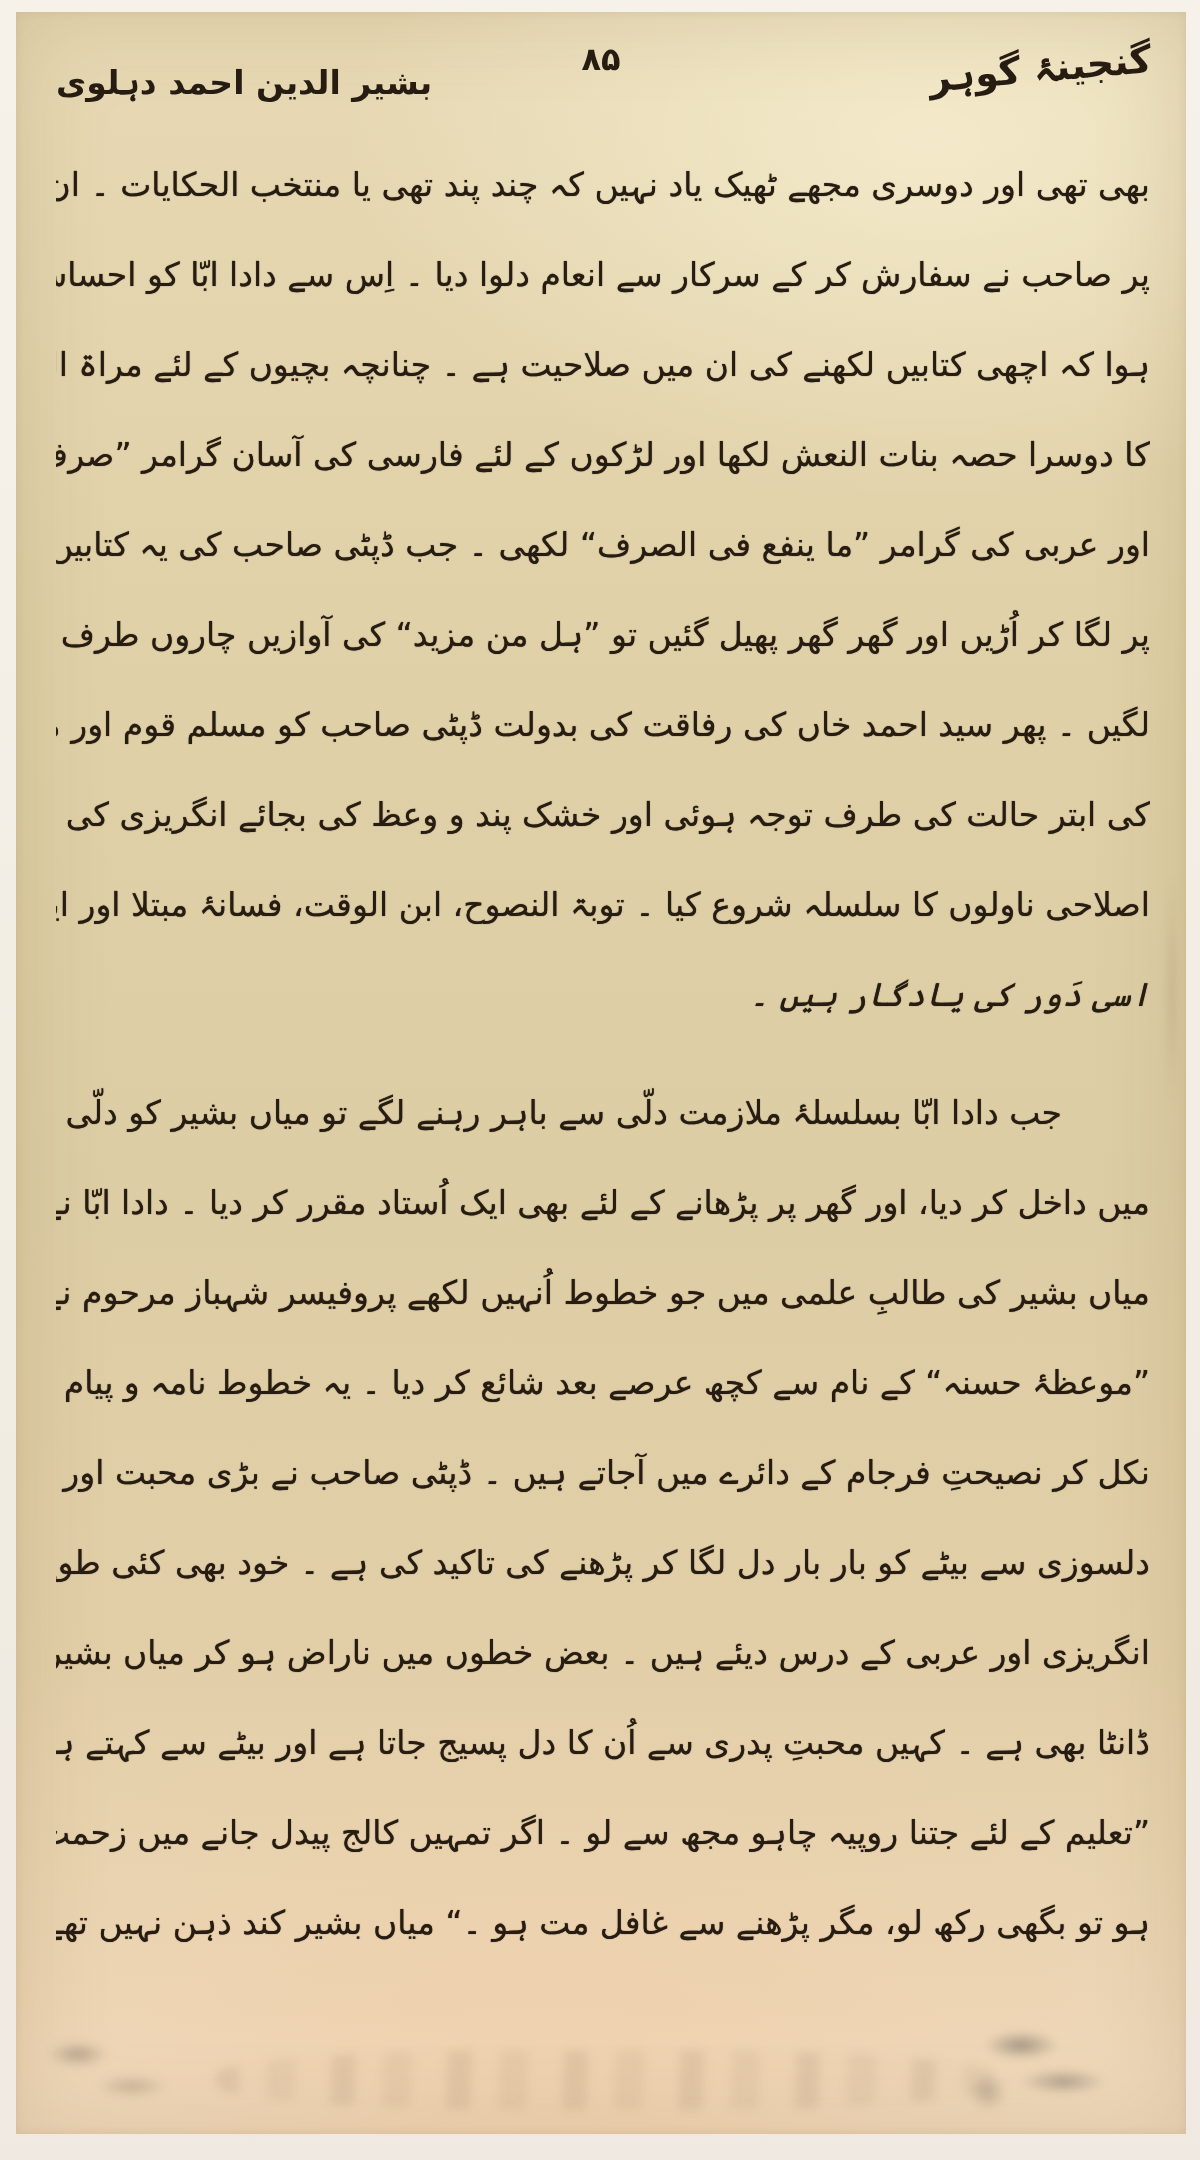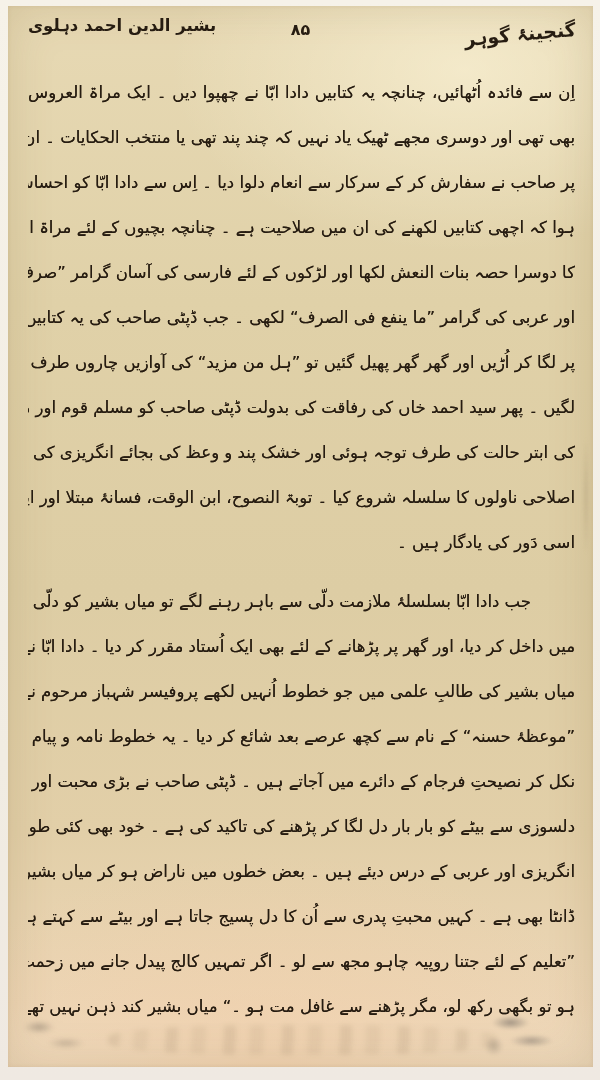--- a/index.html
+++ b/index.html
@@ -44,41 +44,42 @@
   }
   .h-num {
     position: absolute;
     left: 50%; top: 14px;
     transform: translateX(-50%);
     font-size: 16px;
     letter-spacing: 2px;
   }
   .h-author {
     font-size: 16.5px;
-    margin-top: 0;
+    margin-top: 16px;
     letter-spacing: -0.3px;
   }
   .body-text {
     direction: rtl;
     margin-top: 6px;
     padding: 0 18px 0 20px;
   }
   .line {
     height: 45px;
     line-height: 45px;
     font-size: 16.5px;
     white-space: nowrap;
     overflow: hidden;
     text-align: justify;
     text-align-last: justify;
     text-justify: inter-word;
     text-shadow: 0 0 0.5px rgba(38, 26, 13, 0.85);
   }
   .line.end-line {
     text-align-last: start;
+    font-style: italic;
   }
   .line.indent {
     padding-right: 44px;
   }
   .line.para-start {
     margin-top: 14px;
   }
   
   .smudge { position: absolute; pointer-events: none; }
   .s-left {
@@ -120,21 +121,20 @@
   <div class="paper">
 
     <div class="header">
       <span class="h-title">گنجینۂ گوہر</span>
       <span class="h-num">۸۵</span>
       <span class="h-author">بشیر الدین احمد دہلوی</span>
     </div>
 
     <div class="body-text">
 
-    <div class="line">اِن سے فائدہ اُٹھائیں، چنانچہ یہ کتابیں دادا ابّا نے چھپوا دیں ۔ ایک مراۃ العروس</div>
         <div class="line">بھی تھی اور دوسری مجھے ٹھیک یاد نہیں کہ چند پند تھی یا منتخب الحکایات ۔ ان دونوں کتابوں</div>
         <div class="line">پر صاحب نے سفارش کر کے سرکار سے انعام دلوا دیا ۔ اِس سے دادا ابّا کو احساس</div>
         <div class="line">ہوا کہ اچھی کتابیں لکھنے کی ان میں صلاحیت ہے ۔ چنانچہ بچیوں کے لئے مراۃ العروس</div>
         <div class="line">کا دوسرا حصہ بنات النعش لکھا اور لڑکوں کے لئے فارسی کی آسان گرامر ”صرفِ صغیر“</div>
         <div class="line">اور عربی کی گرامر ”ما ینفع فی الصرف“ لکھی ۔ جب ڈپٹی صاحب کی یہ کتابیں شہرت کے</div>
         <div class="line">پر لگا کر اُڑیں اور گھر گھر پھیل گئیں تو ”ہل من مزید“ کی آوازیں چاروں طرف سے آنے</div>
         <div class="line">لگیں ۔ پھر سید احمد خاں کی رفاقت کی بدولت ڈپٹی صاحب کو مسلم قوم اور مسلم معاشرے</div>
         <div class="line">کی ابتر حالت کی طرف توجہ ہوئی اور خشک پند و وعظ کی بجائے انگریزی کی تقلید میں</div>
         <div class="line">اصلاحی ناولوں کا سلسلہ شروع کیا ۔ توبۃ النصوح، ابن الوقت، فسانۂ مبتلا اور ایامیٰ</div>
         <div class="line end-line">اسی دَور کی یادگار ہیں ۔</div>

